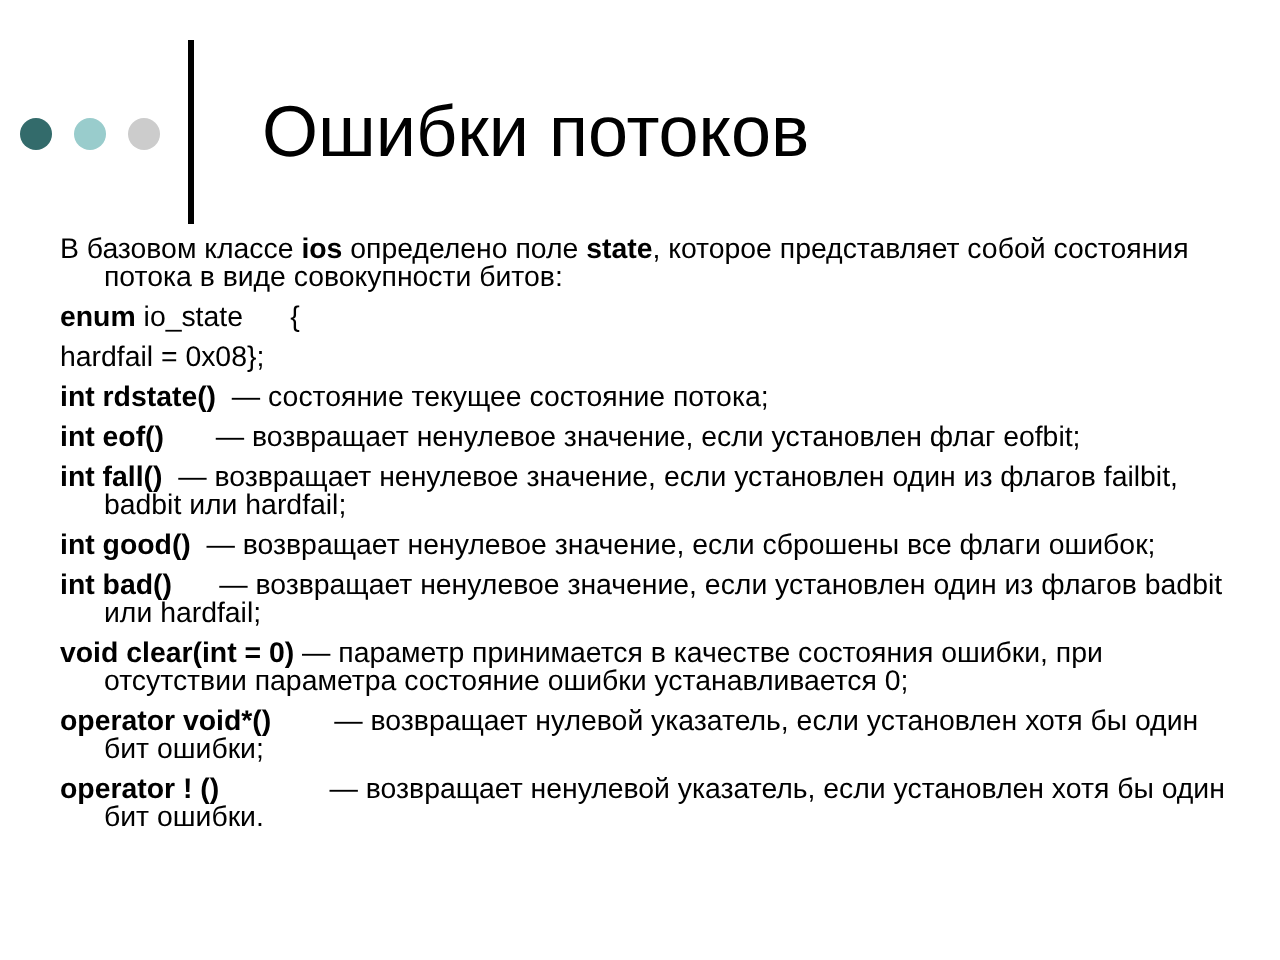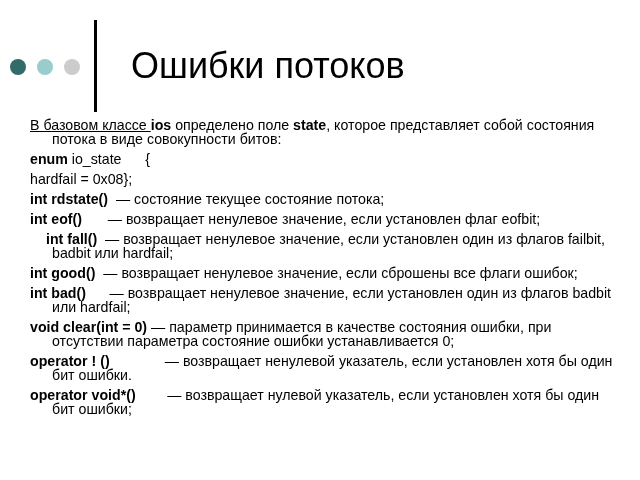--- a/index.html
+++ b/index.html
@@ -15,25 +15,25 @@
 <body>
 
 <div>
   <div class="dot" style="left: 10px; background: rgb(51, 107, 107);"></div>
   <div class="dot" style="left: 37px; background: rgb(153, 204, 204);"></div>
   <div class="dot" style="left: 64px; background: rgb(204, 204, 204);"></div>
   <div class="vline" style="background: rgb(0, 0, 0);"></div>
   <h1 class="title">Ошибки потоков</h1>
 
   <div class="content">
-    <p class="para"><span style="white-space: pre-wrap; text-decoration: underline;">В базовом классе </span><span class="b" style="white-space: pre-wrap;">ios</span><span style="white-space: pre-wrap;"> определено поле </span><span class="b" style="white-space: pre-wrap;">state</span><span style="white-space: pre-wrap;">, которое представляет собой состояния потока в виде совокупности битов:</span></p>
+    <p class="para"><span style="white-space: pre-wrap;">В базовом классе </span><span class="b" style="white-space: pre-wrap;">ios</span><span style="white-space: pre-wrap;"> определено поле </span><span class="b" style="white-space: pre-wrap;">state</span><span style="white-space: pre-wrap;">, которое представляет собой состояния потока в виде совокупности битов:</span></p>
     <p class="para"><span class="b" style="white-space: pre-wrap;">enum</span><span style="white-space: pre-wrap;"> io_state      {</span></p>
     <p class="para"><span style="white-space: pre-wrap;">hardfail = 0x08};</span></p>
     <p class="para"><span class="b" style="white-space: pre-wrap;">int rdstate()</span><span style="white-space: pre-wrap;">  — состояние текущее состояние потока;</span></p>
     <p class="para"><span class="b" style="white-space: pre-wrap;">int eof()</span><span style="white-space: pre-wrap; padding-left: 14px;">   — возвращает ненулевое значение, если установлен флаг eofbit;</span></p>
-    <p class="para"><span class="b" style="white-space: pre-wrap; margin-left: 16px;">int fall()</span><span style="white-space: pre-wrap;">  — возвращает ненулевое значение, если установлен один из флагов failbit, badbit или hardfail;</span></p>
+    <p class="para"><span class="b" style="white-space: pre-wrap;">int fall()</span><span style="white-space: pre-wrap;">  — возвращает ненулевое значение, если установлен один из флагов failbit, badbit или hardfail;</span></p>
     <p class="para"><span class="b" style="white-space: pre-wrap;">int good()</span><span style="white-space: pre-wrap;">  — возвращает ненулевое значение, если сброшены все флаги ошибок;</span></p>
     <p class="para"><span class="b" style="white-space: pre-wrap;">int bad()</span><span style="white-space: pre-wrap;">      — возвращает ненулевое значение, если установлен один из флагов badbit или hardfail;</span></p>
     <p class="para"><span class="b" style="white-space: pre-wrap;">void clear(int = 0)</span><span style="white-space: pre-wrap;"> — параметр принимается в качестве состояния ошибки, при отсутствии параметра состояние ошибки устанавливается 0;</span></p>
+    <p class="para"><span class="b" style="white-space: pre-wrap;">operator void*()</span><span style="white-space: pre-wrap;">        — возвращает нулевой указатель, если установлен хотя бы один бит ошибки;</span></p>
     <p class="para"><span class="b" style="white-space: pre-wrap;">operator ! ()</span><span style="white-space: pre-wrap;">              — возвращает ненулевой указатель, если установлен хотя бы один бит ошибки.</span></p>
-    <p class="para"><span class="b" style="white-space: pre-wrap;">operator void*()</span><span style="white-space: pre-wrap;">        — возвращает нулевой указатель, если установлен хотя бы один бит ошибки;</span></p>
   </div>
 </div>
 
 </body></html>

